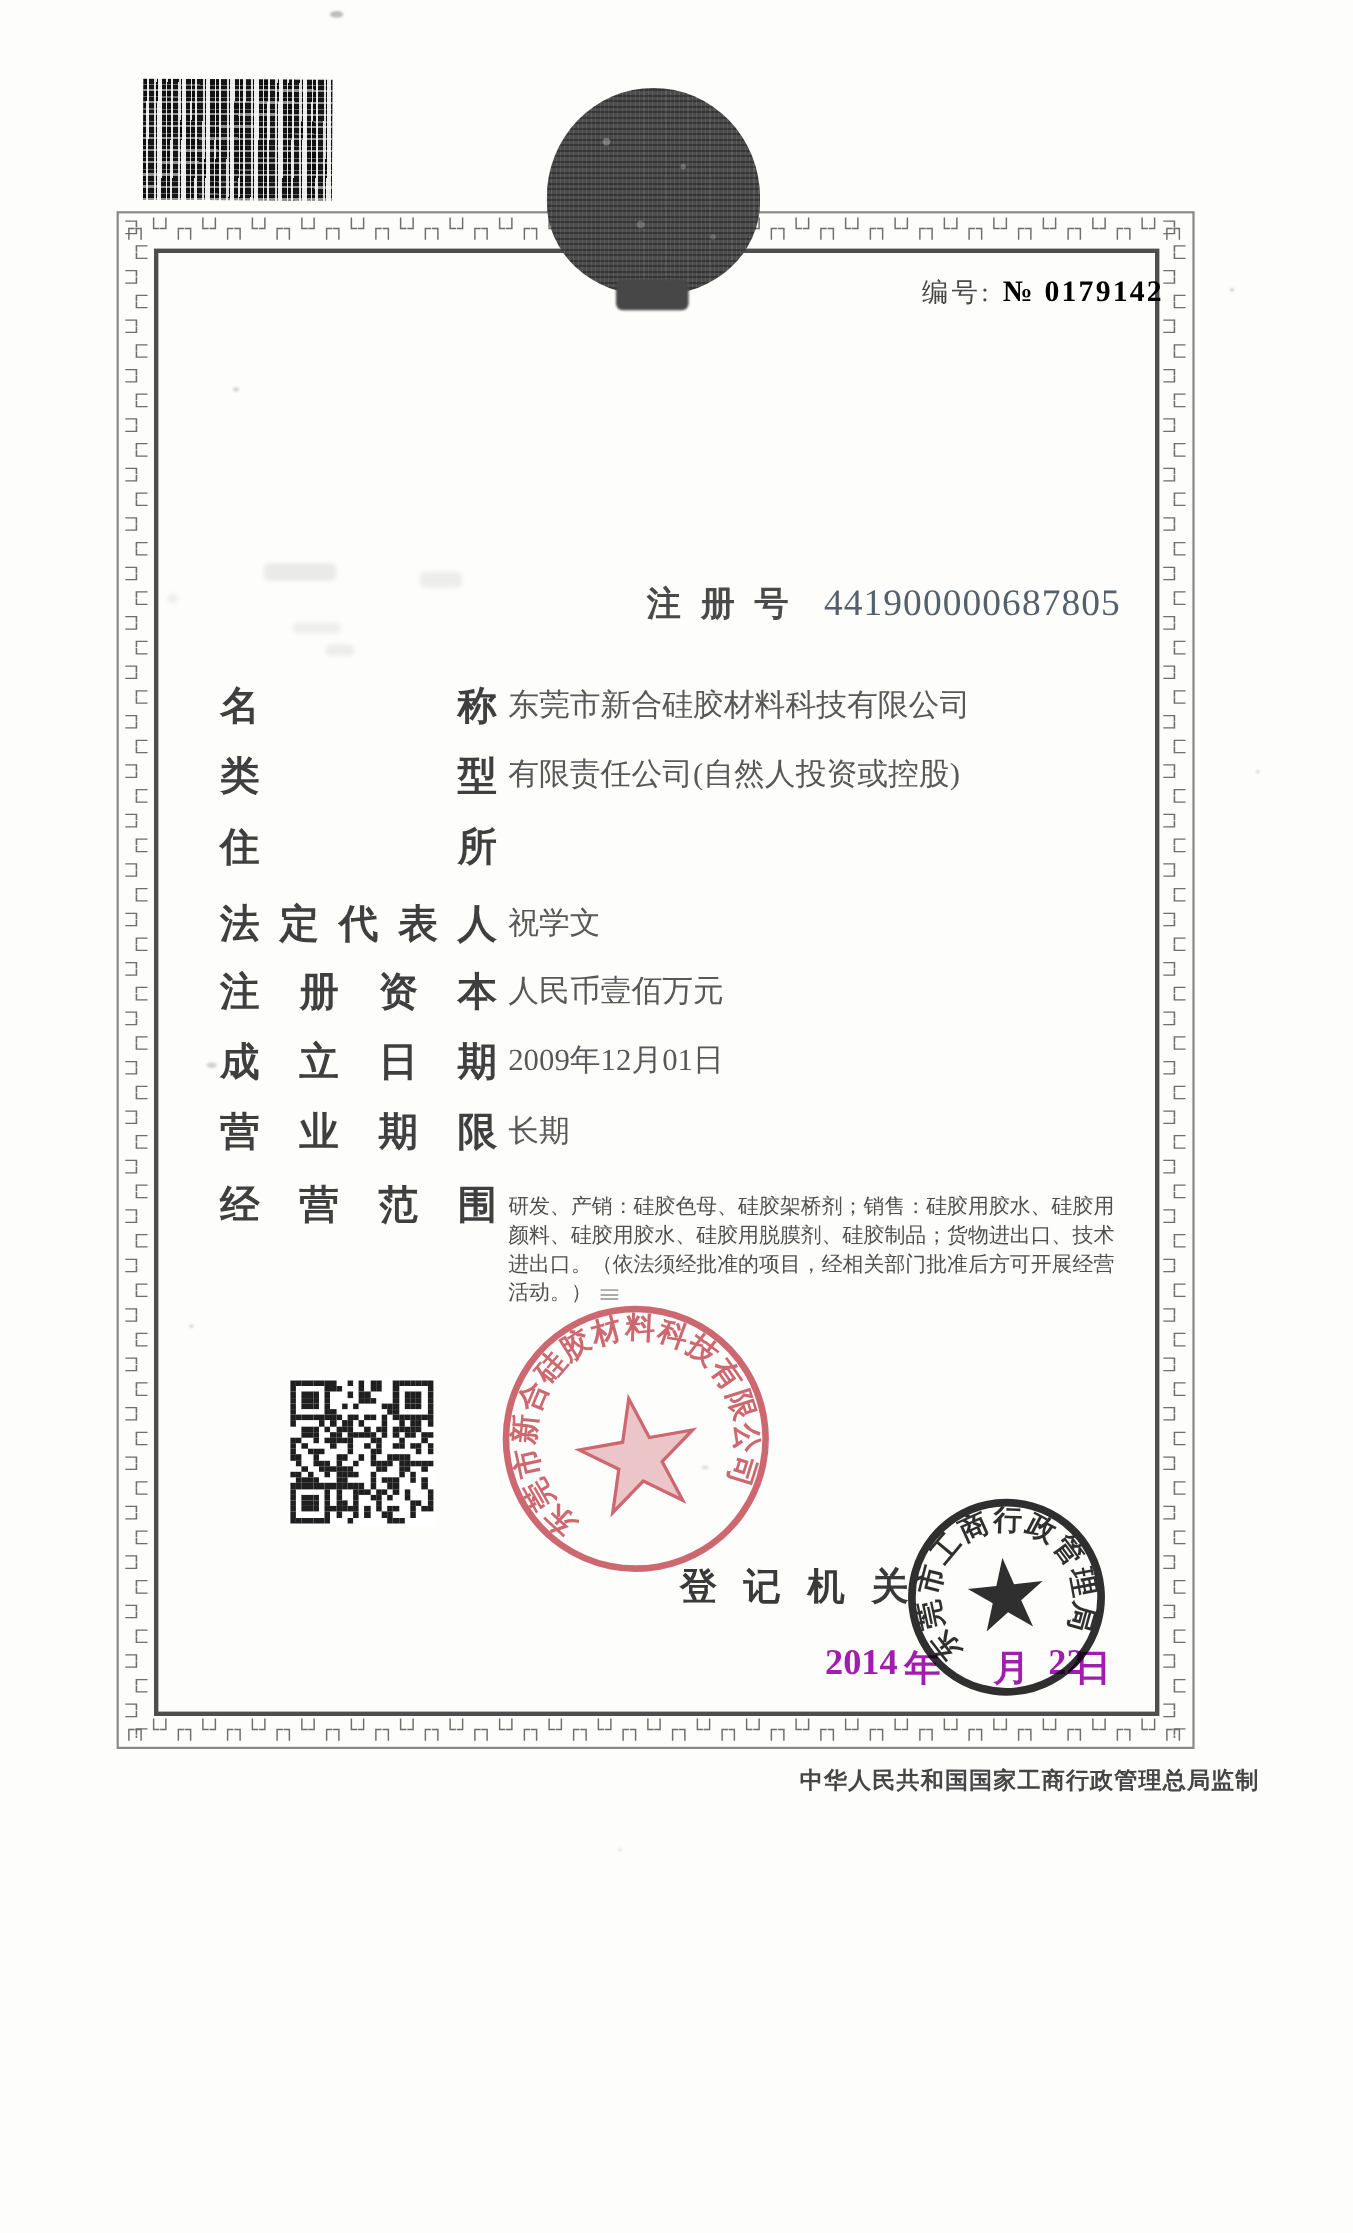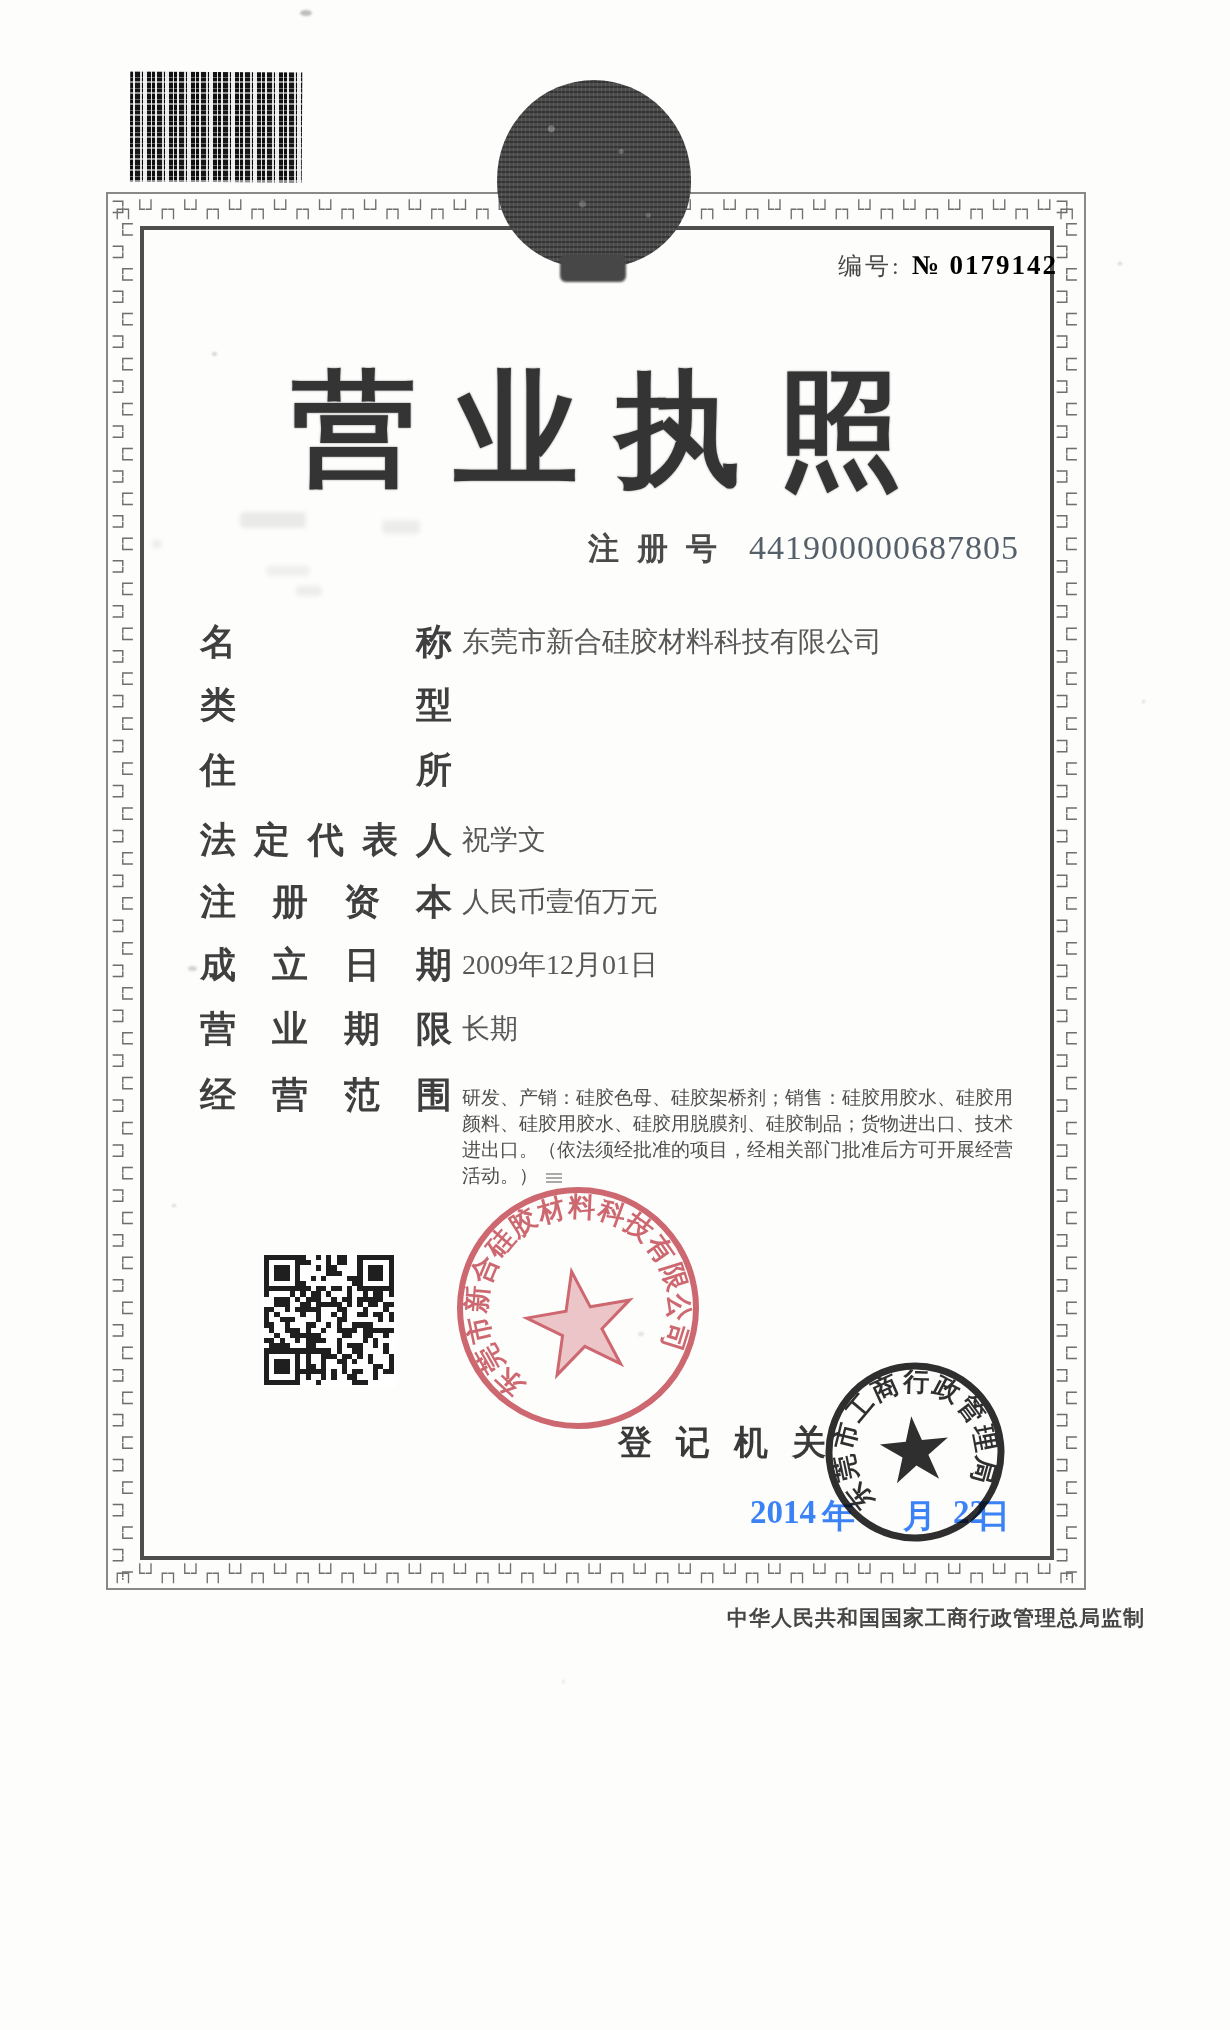--- a/index.html
+++ b/index.html
@@ -85,21 +85,21 @@
     display:grid; grid-template-columns:repeat(25,5.2px); grid-auto-rows:5.2px;
   }
   .qr .c{ background:transparent;}
   .qr .b{ background:#1f1f1f;}
   
   .seal{ position:absolute; }
   .seal-red{ left:443px; top:1173px; opacity:.88; mix-blend-mode:multiply; transform:rotate(-10deg);}
   .seal-black{ left:815px; top:1352px; opacity:.92; mix-blend-mode:multiply; transform:rotate(-6deg); z-index:6;}
   
   .registrar{ position:absolute; left:618px; top:1420px; font-size:34px; font-weight:600; letter-spacing:24px; color:#3a3a3a; white-space:nowrap;}
-  .datepart{ position:absolute; top:1494px; font-size:33px; font-weight:600; color:#3b82f6; white-space:nowrap;}
+  .datepart{ position:absolute; top:1494px; font-size:33px; font-weight:600; color:#a21caf; white-space:nowrap;}
   
   .footer-left{ position:absolute; left:103px; top:1604px; font-size:20px; color:#565656; letter-spacing:1px;}
   .footer-right{ position:absolute; left:711px; top:1604px; font-size:21px; font-weight:600; color:#464646; letter-spacing:1px;margin-left:16px;}
   
   .speck{ position:absolute; background:#6f6f6f; border-radius:50%; filter:blur(1px);}
   .smudge{ position:absolute; background:#7a7a7a; border-radius:4px; filter:blur(2px);}
 </style>
 </head>
 <body>
 
@@ -112,39 +112,39 @@
   <div class="meander v" style="left:1080px; top:196px;">┌┐└┘┌┐└┘┌┐└┘┌┐└┘┌┐└┘┌┐└┘┌┐└┘┌┐└┘┌┐└┘┌┐└┘┌┐└┘┌┐└┘┌┐└┘┌┐└┘┌┐└┘┌┐└┘┌┐└┘┌┐└┘┌┐└┘┌┐└┘┌┐└┘┌┐└┘┌┐└┘┌┐└┘┌┐└┘┌┐└┘┌┐└┘┌┐└┘┌┐└┘┌┐└┘┌┐└┘┌┐└┘┌┐└┘┌┐└┘┌┐└┘┌┐└┘┌┐└┘┌┐└┘┌┐└┘┌┐└┘┌┐└┘┌┐└┘┌┐└┘┌┐└┘┌┐└┘┌┐└┘┌┐└┘┌┐└┘┌┐└┘┌┐└┘┌┐└┘┌┐└┘┌┐└┘┌┐└┘┌┐└┘┌┐└┘┌┐└┘┌┐└┘┌┐└┘┌┐└┘┌┐└┘┌┐└┘┌┐└┘┌┐└┘┌┐└┘┌┐└┘┌┐└┘┌┐└┘┌┐└┘┌┐└┘</div>
   <div class="frame-inner"></div>
 
   <div class="barcode"></div>
   <div class="emblem"></div>
 
   <div class="serial">
     <span class="lbl">编号:</span><span class="num">№ 0179142</span>
   </div>
 
-  <div class="license-title">营业执照</div>
 
   <div class="regline">
     <span class="lbl">注册号</span><span class="num">441900000687805</span>
   </div>
 
   <div id="fields">
       <div class="field-row" style="top: 620px;">
         <div class="field-label">
           <span>名</span>
           <span>称</span>
         </div>
         <div class="field-value">东莞市新合硅胶材料科技有限公司</div>
       </div>
       <div class="field-row" style="top: 683px;">
         <div class="field-label">
           <span>类</span>
           <span>型</span>
         </div>
+        <div class="field-value">有限责任公司(自然人投资或控股)</div>
       </div>
       <div class="field-row" style="top: 748px;">
         <div class="field-label">
           <span>住</span>
           <span>所</span>
         </div>
       </div>
       <div class="field-row" style="top: 818px;">
         <div class="field-label">
           <span>法</span>

